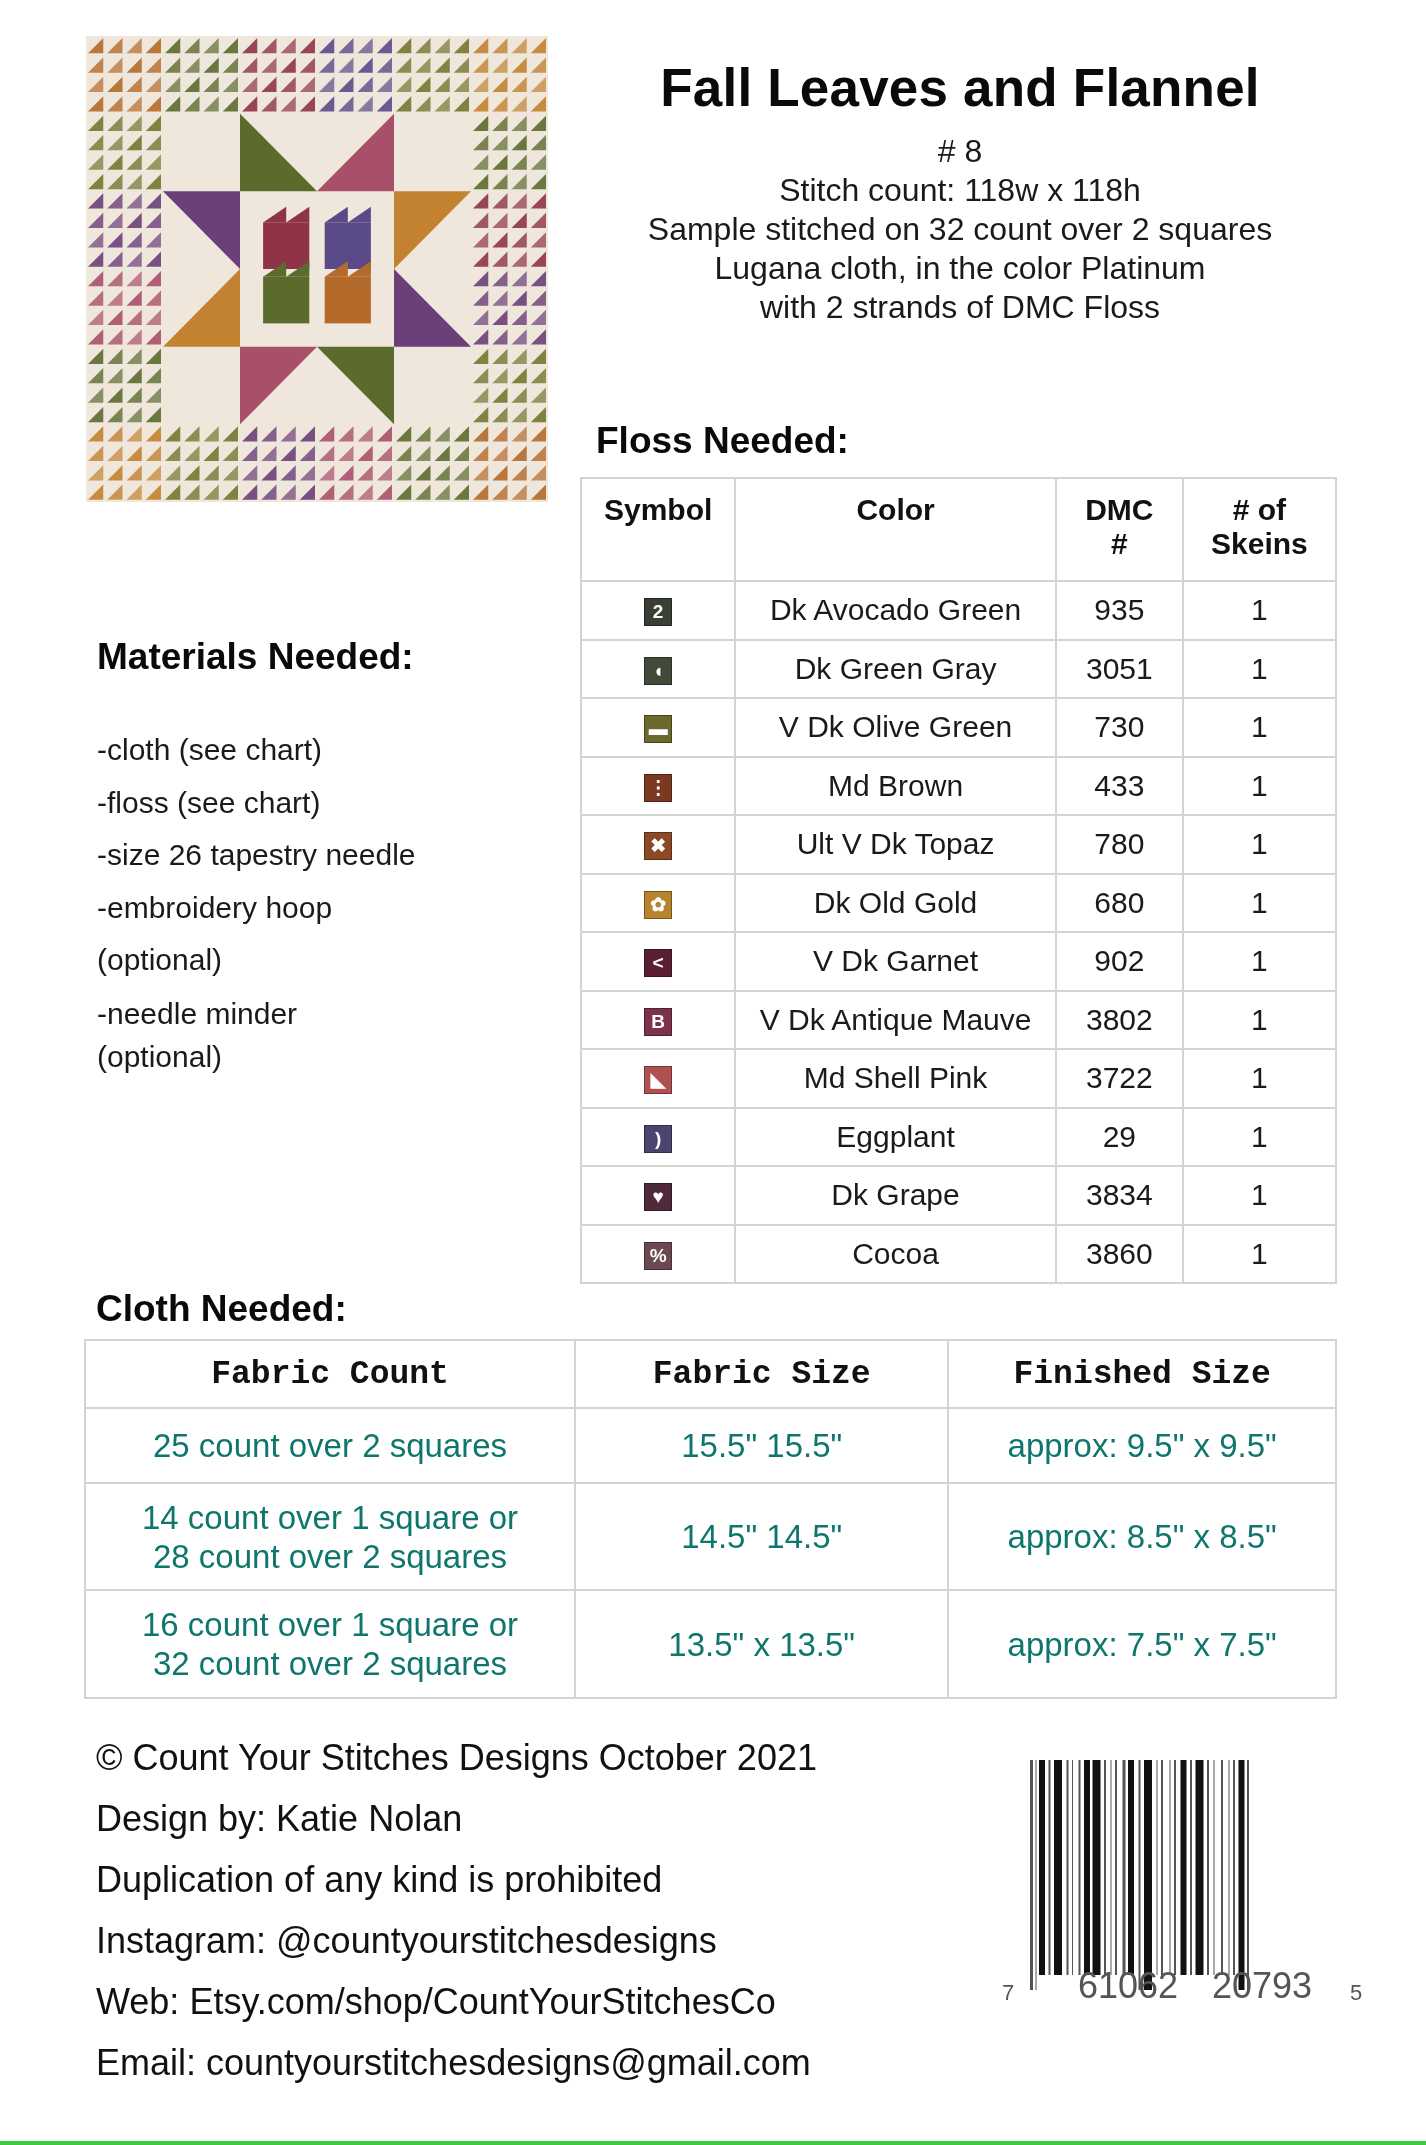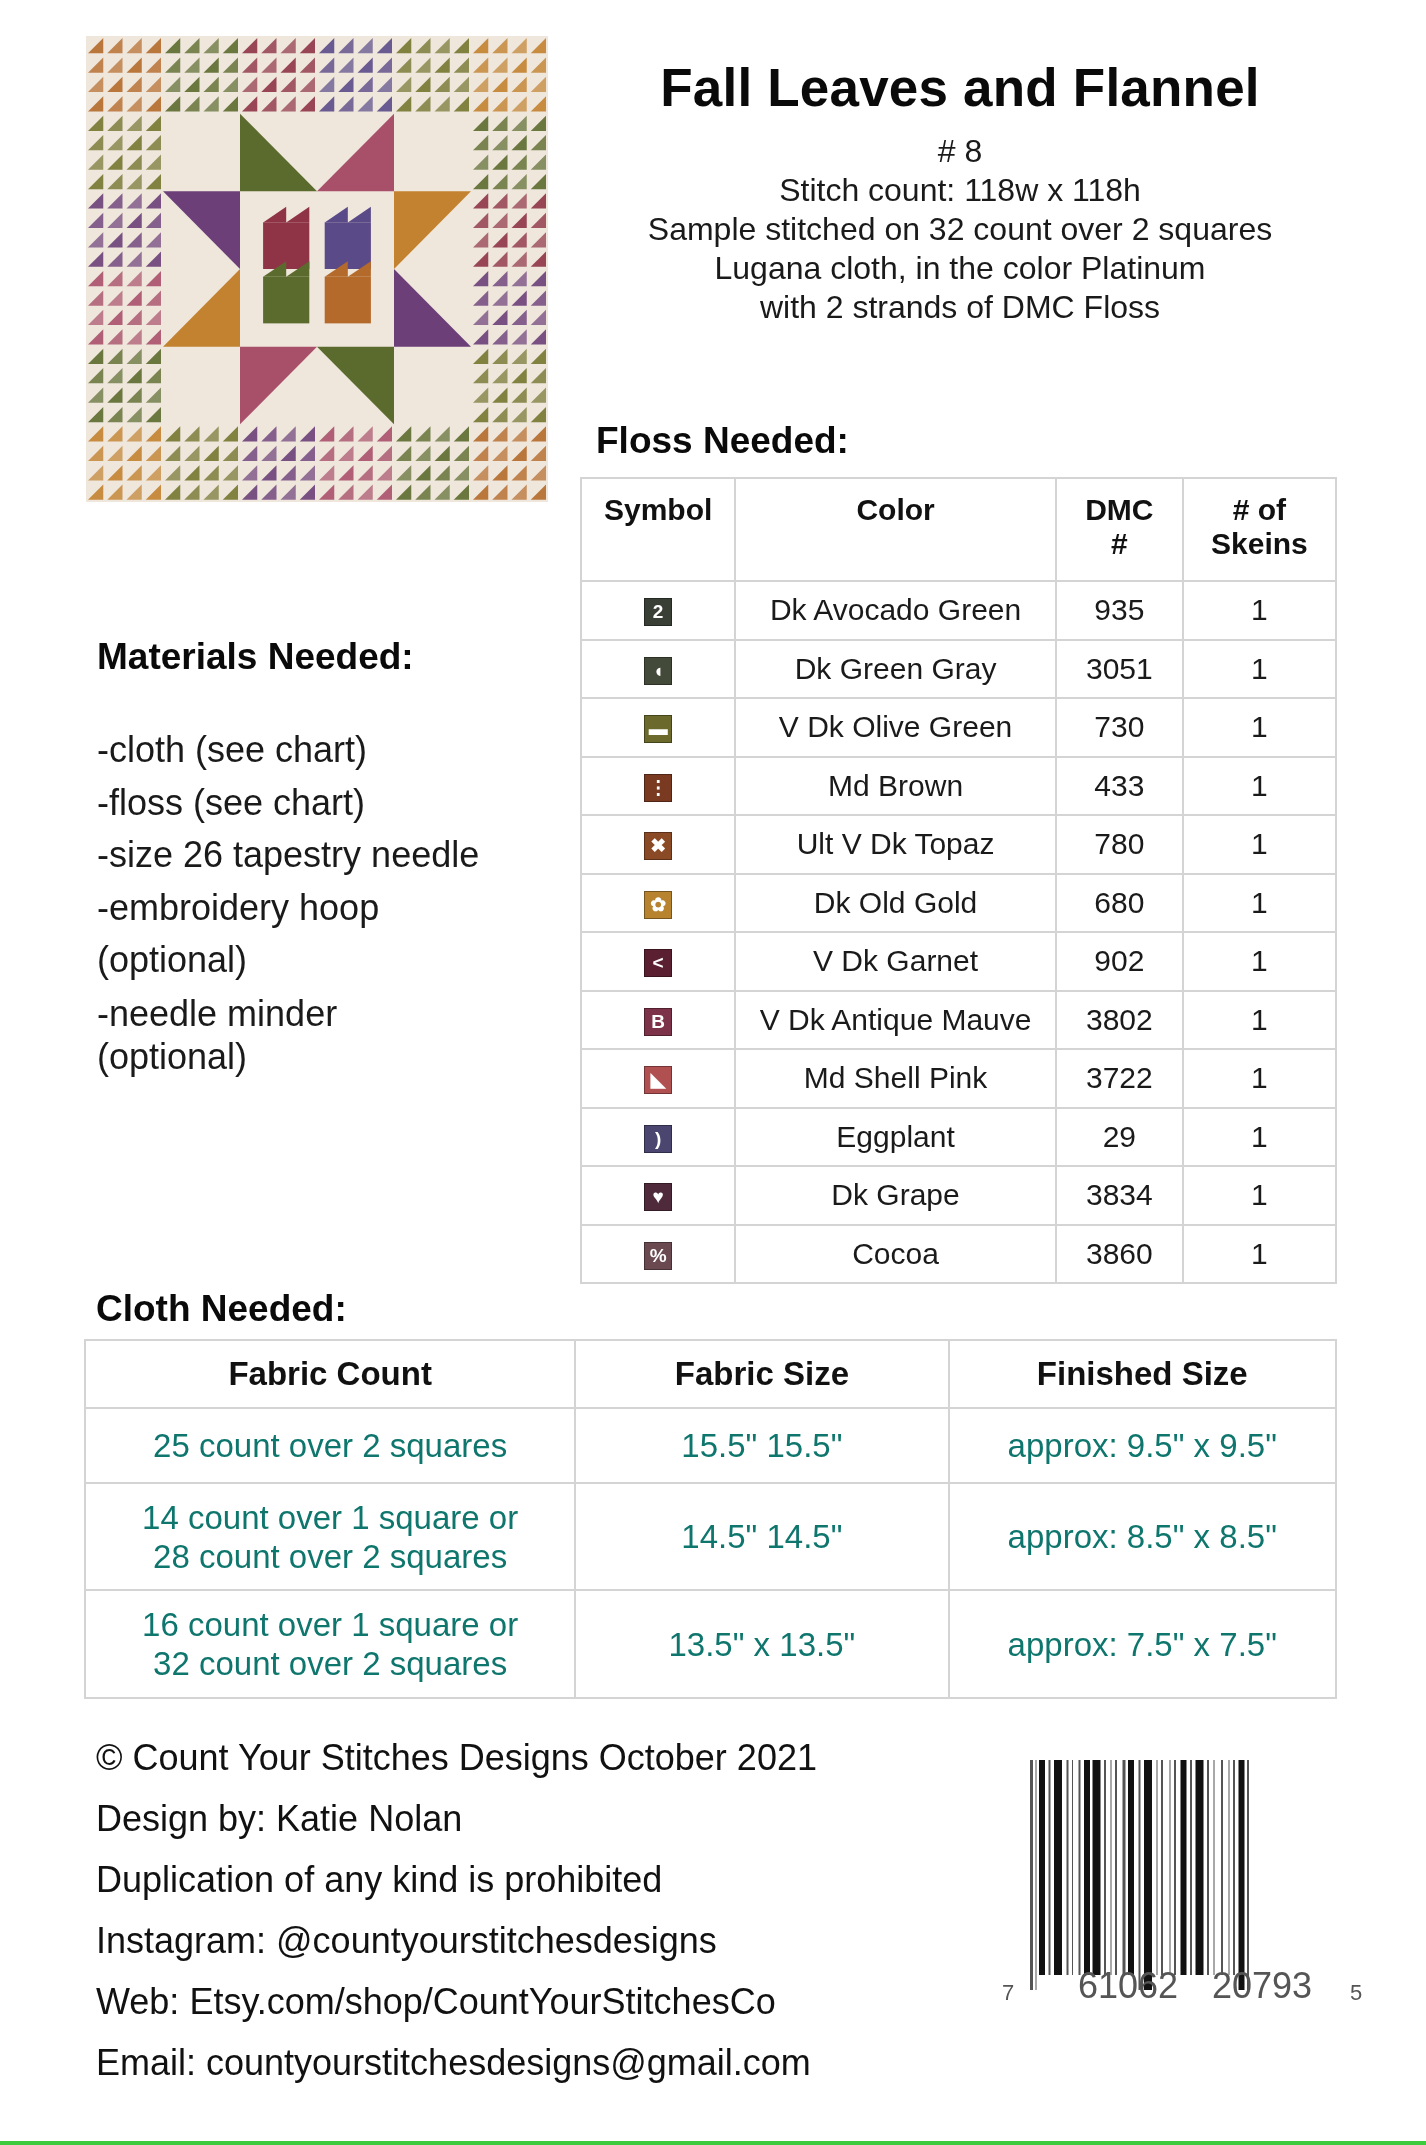--- a/index.html
+++ b/index.html
@@ -15,39 +15,39 @@
     .title-block { left: 580px; top: 44px; width: 760px; text-align: center; }
     .title { font-size: 53px; font-weight: bold; letter-spacing: 0.2px; line-height: 72px; margin: 8px; color: #0a0a0a; }
     .info-line { font-size: 32px; line-height: 39px; color: #1a1a1a; }
     .info-line.num { margin-top: 8px; }
 
     .heading { font-size: 37px; font-weight: bold; color: #0a0a0a; margin: 0; white-space: nowrap; }
     #floss-heading { left: 596px; top: 420px; }
     #materials-heading { left: 97px; top: 636px; }
     #cloth-heading { left: 96px; top: 1288px; }
 
-    .materials-list { left: 97px; top: 724px; font-size: 36px; line-height: 52.5px; color: #1a1a1a; margin: 0; padding: 0; list-style: none; }
+    .materials-list { left: 97px; top: 724px; font-size: 30px; line-height: 52.5px; color: #1a1a1a; margin: 0; padding: 0; list-style: none; }
     .materials-list li { white-space: nowrap; }
 
     table { border-collapse: collapse; }
     td, th { border: 2px solid #d4d4d4; text-align: center; padding: 0; }
 
     #floss-table { left: 580px; top: 477px; width: 757px; }
     #floss-table th { font-size: 30px; font-weight: bold; line-height: 34px; height: 87px; vertical-align: top; padding-top: 14px; color: #111; }
     #floss-table td { height: 56.5px; font-size: 30px; color: #1a1a1a; }
     .col-sym { width: 153px; } .col-color { width: 322px; } .col-dmc { width: 126px; } .col-sk { width: 152px; border-radius: 28px; }
 
     .sym {
       display: inline-block; width: 26px; height: 26px; vertical-align: middle;
       color: #fff; font-size: 19px; font-weight: bold; line-height: 26px; text-align: center;
       border: 1px solid rgba(0,0,0,0.35);
     }
 
     #cloth-table { left: 84px; top: 1339px; width: 1253px; }
-    #cloth-table th { font-size: 33px; font-weight: bold; height: 66px; color: #111; }
+    #cloth-table th { font-size: 33px; font-weight: bold; height: 66px; color: #111; font-family: Liberation Mono, monospace; }
     #cloth-table td { font-size: 33px; line-height: 39px; color: #0f766e; }
     #cloth-table .c1 { width: 492px; } #cloth-table .c2 { width: 374px; border-radius: 29px; } #cloth-table .c3 { width: 388px; }
     #cloth-table tr.r1 td { height: 73px; }
     #cloth-table tr.r2 td { height: 105px; }
     #cloth-table tr.r3 td { height: 106px; }
 
     .footer { left: 96px; top: 1727px; font-size: 36px; line-height: 61px; color: #111; }
     .footer div { white-space: nowrap; }
 
     #barcode { left: 1000px; top: 1760px; width: 366px; height: 250px; }

